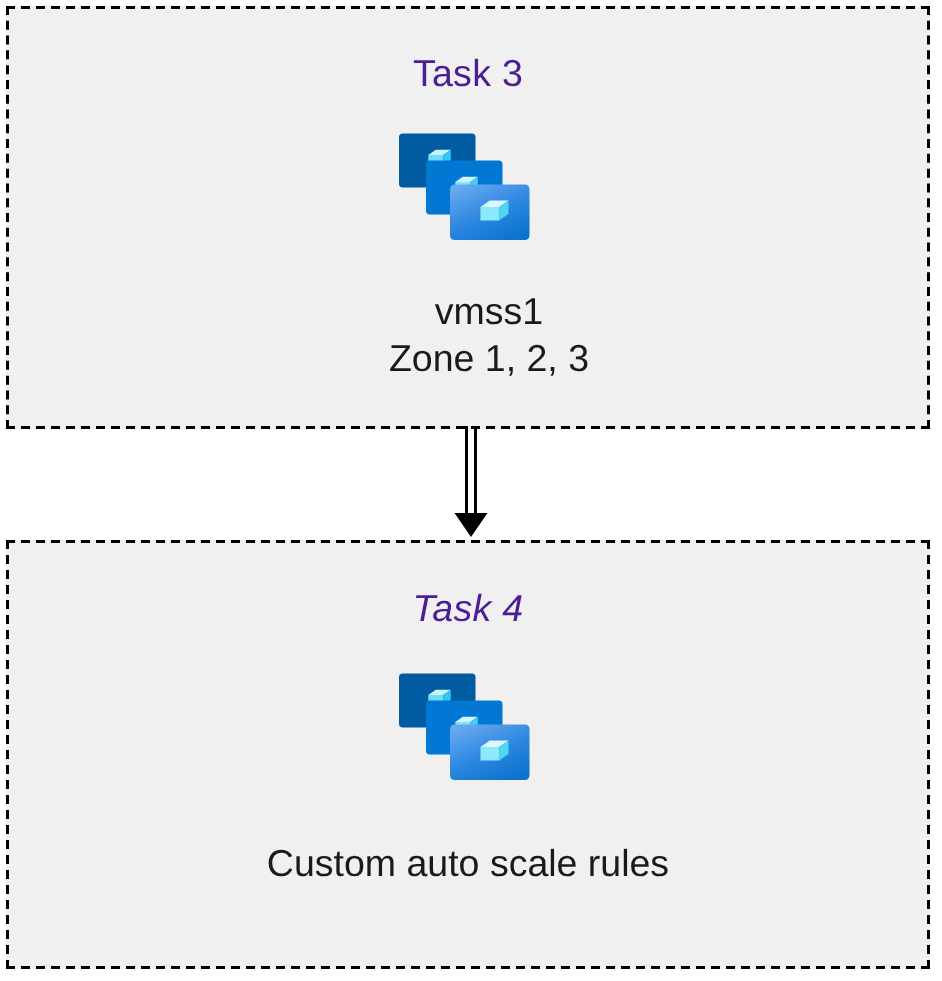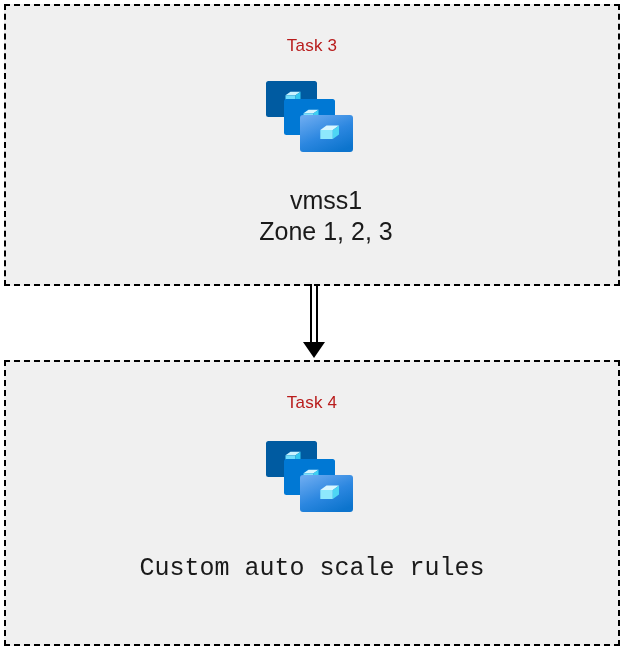--- a/index.html
+++ b/index.html
@@ -40,42 +40,42 @@
     height: 282px;
   }
   #task-box-4 {
     left: 4px;
     top: 360px;
     width: 616px;
     height: 286px;
   }
 
   .task-title {
-    color: #b91c1c;
-    font-size: 17px;
+    color: #4c1d95;
+    font-size: 25px;
     line-height: 1;
     font-weight: 400;
     letter-spacing: 0.2px;
     text-align: center;
     user-select: none;
   }
   #task-box-3 .task-title { margin-top: 31px; }
-  #task-box-4 .task-title { margin-top: 32px; }
+  #task-box-4 .task-title { margin-top: 32px; font-style: italic; }
 
   .task-caption {
     color: #1a1a1a;
     font-size: 25px;
     line-height: 31px;
     font-weight: 400;
     text-align: center;
     white-space: pre-line;
     user-select: none;
   }
   #task-box-3 .task-caption { margin-top: 22px; margin-left: 28px; }
-  #task-box-4 .task-caption { margin-top: 30px; font-family: Liberation Mono, monospace; }
+  #task-box-4 .task-caption { margin-top: 30px; }
 
   
   .vmss-icon {
     display: block;
   }
   #task-box-3 .vmss-icon { margin-top: 23px; }
   #task-box-4 .vmss-icon { margin-top: 26px; }
 
   
   #flow-arrow {

